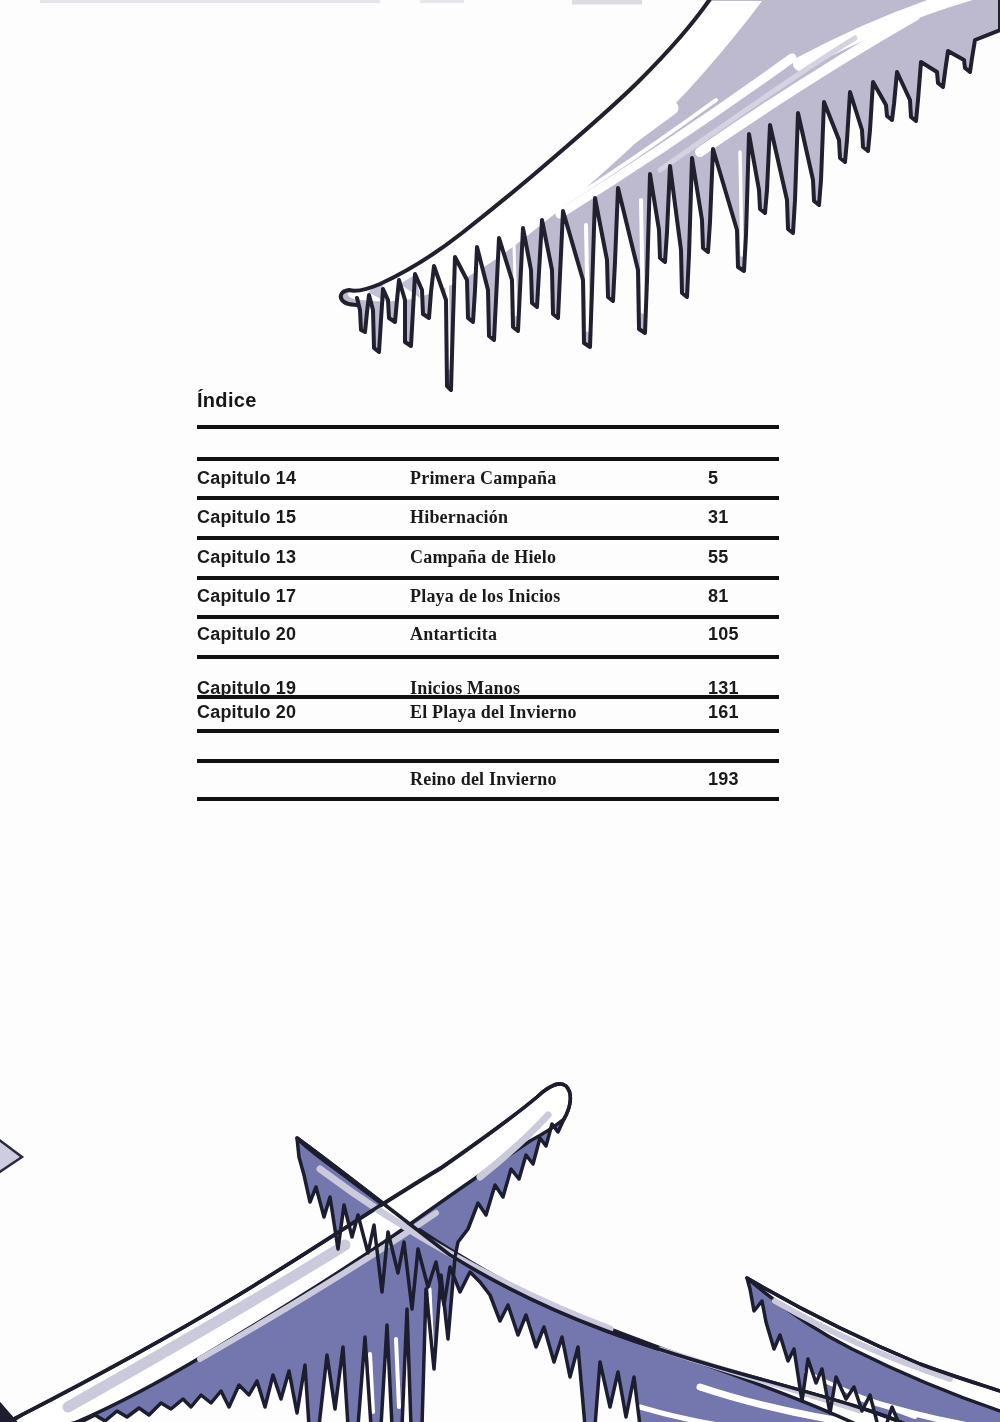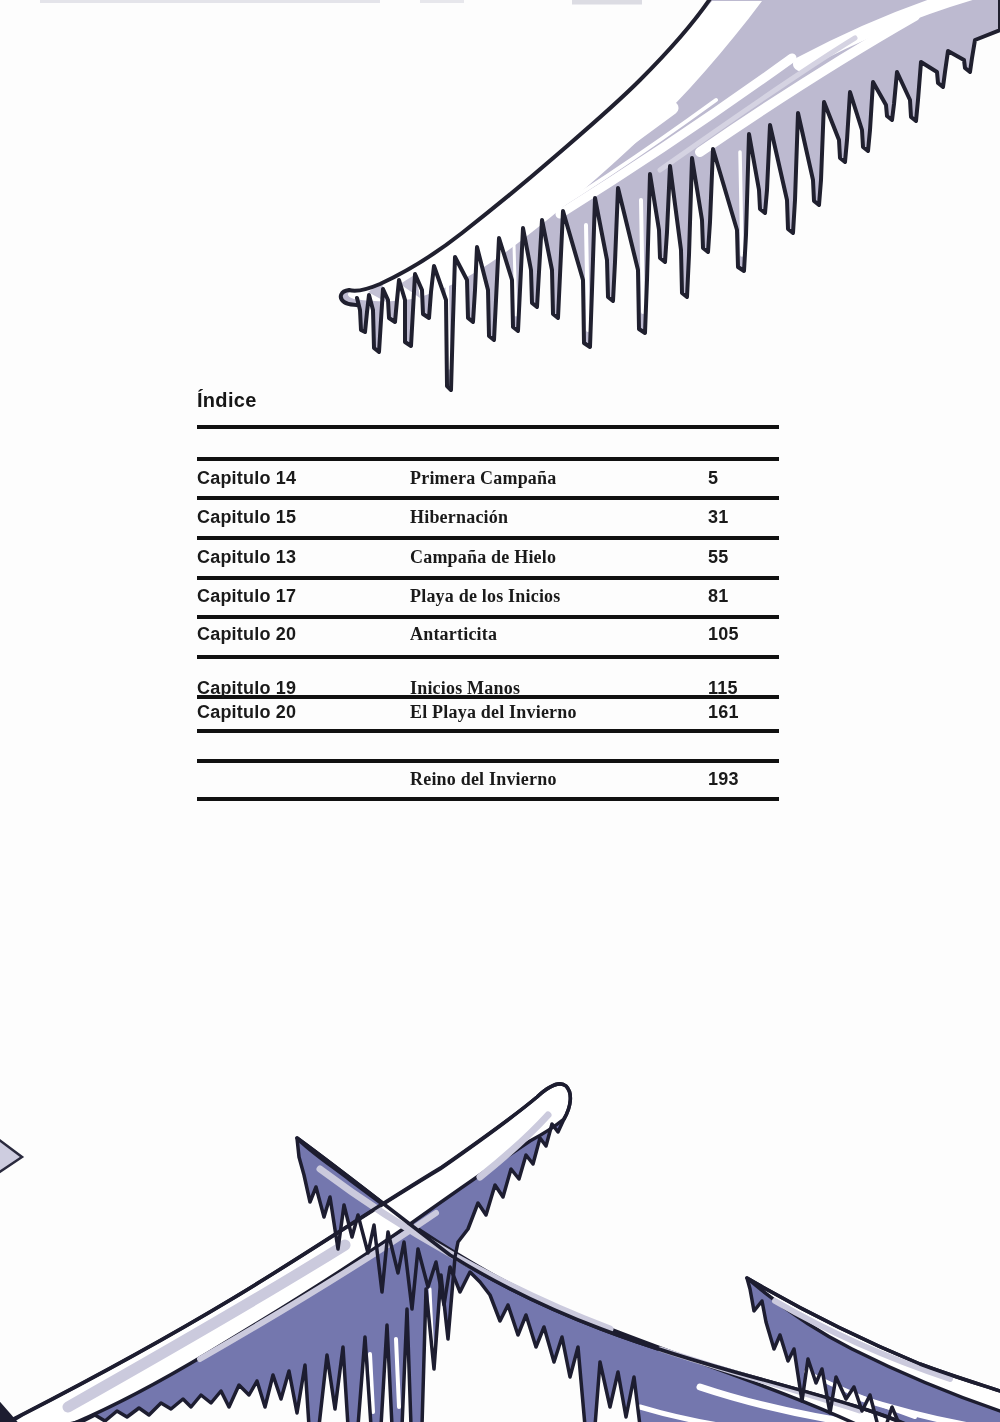--- a/index.html
+++ b/index.html
@@ -135,21 +135,21 @@
     <span class="pageno">81</span>
   </div>
   <div class="toc-row" style="top:622px">
     <span class="chapter">Capitulo 20</span>
     <span class="title">Antarticita</span>
     <span class="pageno">105</span>
   </div>
   <div class="toc-row" style="top:676px">
     <span class="chapter">Capitulo 19</span>
     <span class="title">Inicios Manos</span>
-    <span class="pageno">115</span>
+    <span class="pageno">131</span>
   </div>
   <div class="toc-row" style="top:700px">
     <span class="chapter">Capitulo 20</span>
     <span class="title">El Playa del Invierno</span>
     <span class="pageno">161</span>
   </div>
   <div class="toc-row" style="top:767px">
     <span class="chapter"></span>
     <span class="title">Reino del Invierno</span>
     <span class="pageno">193</span>

